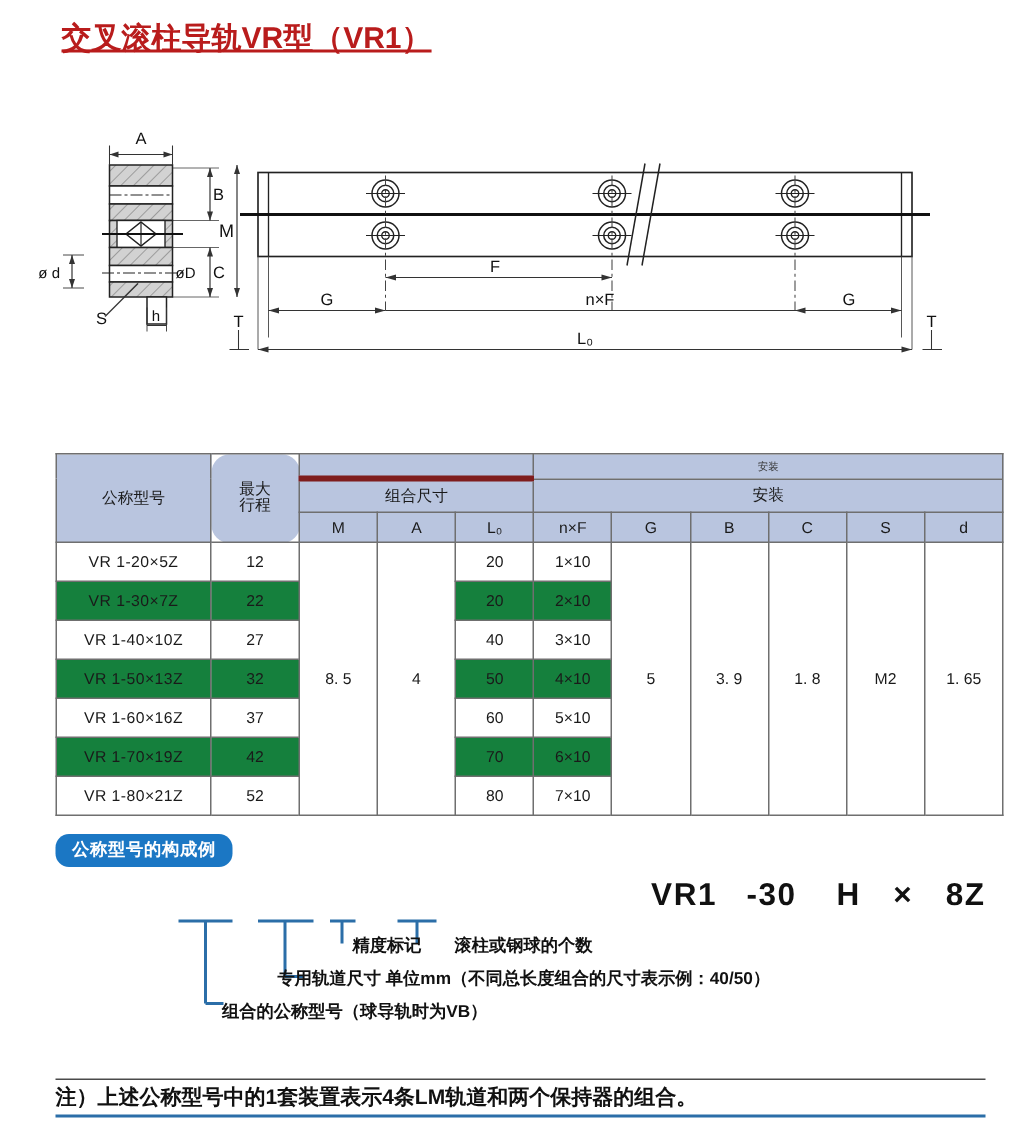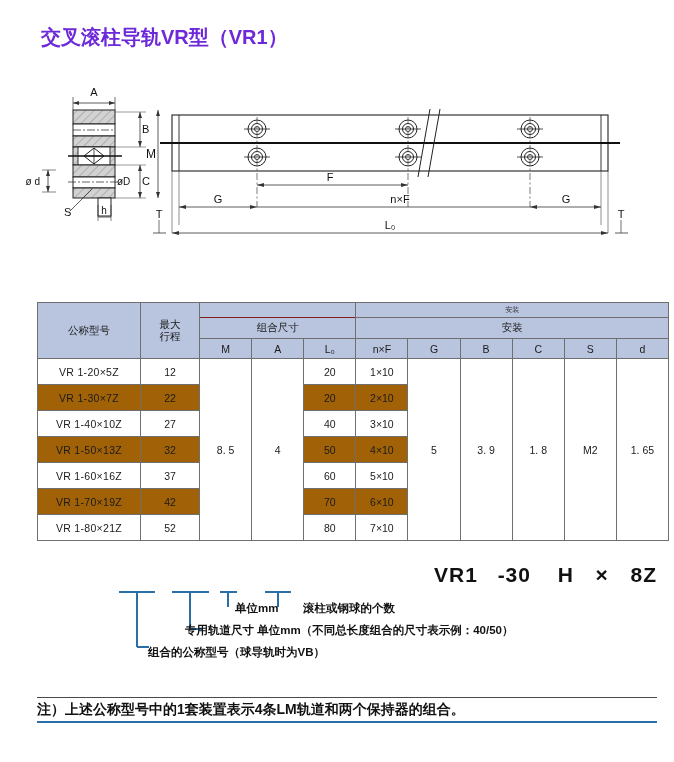--- a/index.html
+++ b/index.html
@@ -8,25 +8,26 @@
     background:#ffffff;
     font-family:"Liberation Sans","DejaVu Sans",sans-serif;
     color:#1a1a1a;
     position:relative;
     overflow:hidden;
   }
   .page{position:relative;width:674px;height:762px;}
 
   
   .title{
-    position:absolute;left:41px;top:24px;
+    position:absolute;left:41px;top:12px;
     font-size:20px;font-weight:bold;
-    color:#6d28d9;
+    color:#b91c1c;
     letter-spacing:0px;
     white-space:nowrap;
+    text-decoration:underline;
   }
 
   
   .drawing{position:absolute;left:0;top:85px;width:674px;height:180px;}
   .drawing svg{display:block;}
 
   
   .tbl-wrap{position:absolute;left:37px;top:302px;width:632px;}
   table.spec{
     border-collapse:collapse;
@@ -41,33 +42,33 @@
     padding:0;
     height:25px;
     color:#1a1a1a;
     font-weight:normal;
   }
   table.spec thead th{
     background:#b9c5df;
     font-size:10.5px;
   }
   th.h-model{width:102px;}
-  th.h-stroke{width:58px;}
+  th.h-stroke{width:58px;border-radius:12px;}
   th.c-m{width:57px;}
   th.c-a{width:57px;}
   th.c-l0{width:57px;}
   th.c-nf{width:67px;}
   th.c-g{width:54px;}
   th.c-b{width:54px;}
   th.c-c{width:54px;}
   th.c-s{width:66px;}
   th.c-d{width:106px;}
 
   td.model{text-align:left;padding-left:8px;letter-spacing:0.3px;}
-  tbody tr.alt td{background:#a16207;}
+  tbody tr.alt td{background:#15803d;}
   td.merged{background:#ffffff !important;}
 
   .sub-head{height:19px !important;}
   .two-line{line-height:1.05;}
 
   
   .watermark{
     position:absolute;left:209px;top:298px;
     font-size:28px;font-weight:bold;
     color:#e8483f;
@@ -293,21 +294,21 @@
           <th class="h-stroke" rowspan="3">
             <div class="two-line">
               <div>最大</div>
               <div>行程</div>
             </div>
           </th>
           <th colspan="3" style="height:14px;border-bottom:none;background:#b9c5df;"></th>
           <th colspan="6" style="height:14px;border-bottom:none;background:#b9c5df;font-size:7px;color:#333;">安装</th>
         </tr>
         <tr>
-          <th colspan="3" style="height:20px;border-top:1px solid #7f1d1d;">组合尺寸</th>
+          <th colspan="3" style="height:20px;border-top:4px solid #7f1d1d;">组合尺寸</th>
           <th colspan="6" style="height:20px;border-top:1px solid #6f6f6f;">安装</th>
         </tr>
         <tr>
           <th class="c-m sub-head">M</th>
           <th class="c-a sub-head">A</th>
           <th class="c-l0 sub-head">L₀</th>
           <th class="c-nf sub-head">n×F</th>
           <th class="c-g sub-head">G</th>
           <th class="c-b sub-head">B</th>
           <th class="c-c sub-head">C</th>
@@ -364,20 +365,21 @@
           <td>52</td>
           <td>80</td>
           <td>7×10</td>
         </tr>
       </tbody>
     </table>
   </div>
 
 
   <div class="naming">
+    <div class="pill">公称型号的构成例</div>
 
     <div class="code-line">
       <span>VR1</span>
       <span style="width:6px"></span>
       <span>-30</span>
       <span style="width:13px"></span>
       <span>H</span>
       <span style="width:8px"></span>
       <span>×</span>
       <span style="width:8px"></span>
@@ -400,21 +402,21 @@
           <line x1="228" y1="3" x2="254" y2="3"></line>
           <line x1="241" y1="3" x2="241" y2="18"></line>
         </g>
 
         <g stroke="#2b6ea8" stroke-width="2" fill="none">
           <line x1="100" y1="58" x2="112" y2="58"></line>
           <line x1="153" y1="40" x2="165" y2="40"></line>
         </g>
       </svg>
 
-      <div class="nn" style="left:198px;top:12px;">单位mm</div>
+      <div class="nn" style="left:198px;top:12px;">精度标记</div>
       <div class="nn" style="left:266px;top:12px;">滚柱或钢球的个数</div>
       <div class="nn" style="left:148px;top:34px;">专用轨道尺寸 单位mm（不同总长度组合的尺寸表示例：40/50）</div>
       <div class="nn" style="left:111px;top:56px;">组合的公称型号（球导轨时为VB）</div>
 
       <div class="note-rule"></div>
       <div class="footnote">注）上述公称型号中的1套装置表示4条LM轨道和两个保持器的组合。</div>
       <div class="bottom-rule"></div>
     </div>
   </div>
 

